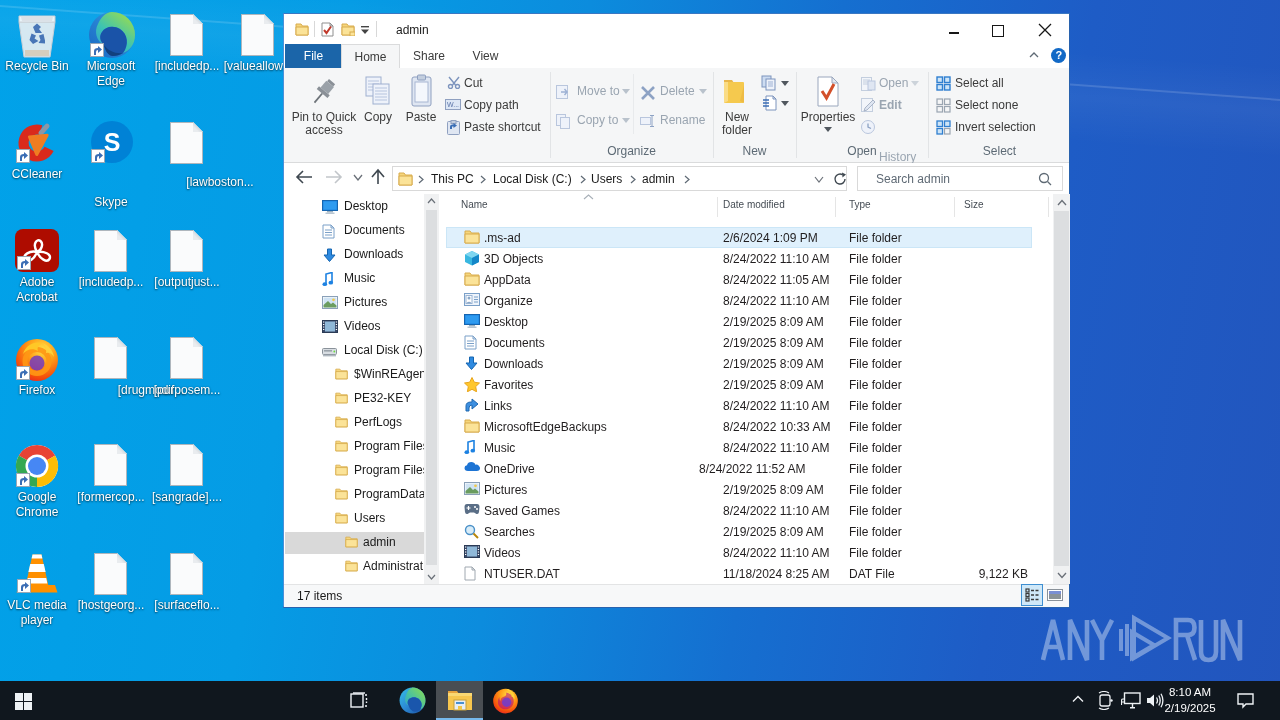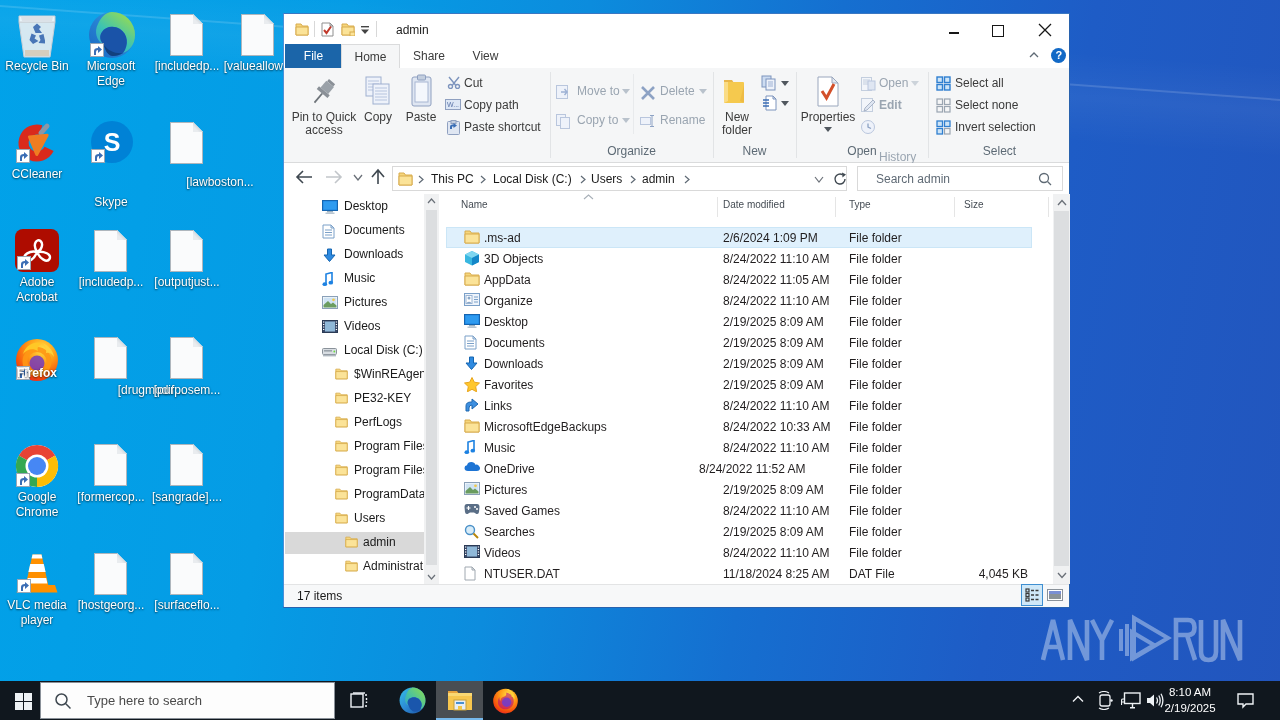--- a/index.html
+++ b/index.html
@@ -160,21 +160,21 @@
 <circle cx="23" cy="27" r="7.5" fill="#6a35c9" opacity="0.8"></circle>
 <circle cx="23" cy="25.5" r="12" fill="none" stroke="#ff9714" stroke-width="5" opacity="0.9"></circle>
 <path d="M9 18 C12 9 20 5 28 7 C24 9 23 12 24 15 C19 12 13 13 9 18 z" fill="#ffc826"></path>
 <path d="M28 7 C34 9 39 14 40 21 C38 17 35 16 32 17 C33 13 31 9 28 7 z" fill="#ffd13a"></path>
 </svg>
 <div class="shortcut">
         <svg width="12" height="12" viewBox="0 0 12 12">
           <path d="M2 10 L2 6 Q2 3 6 3 L6 1 L10 4.5 L6 8 L6 5 Q4 5 4 7 L4 10 z" fill="#3b6eb5"></path>
         </svg>
       </div></div>
-<div class="dlabel" style="left:0px;top:366px;width:74px;font-weight:bold;">Firefox</div>
+<div class="dlabel" style="left:0px;top:383px;width:74px;">Firefox</div>
 <div class="abs" style="left:14px;top:443px;width:46px;height:46px;">
 <svg width="46" height="46" viewBox="0 0 46 46">
 <circle cx="23" cy="23" r="21" fill="#fff"></circle>
 <path d="M23 23 L41.2 12.5 A21 21 0 0 0 4.8 12.5 z" fill="#e84335"></path>
 <path d="M23 23 L4.8 12.5 A21 21 0 0 0 23 44 z" fill="#34a853"></path>
 <path d="M23 23 L23 44 A21 21 0 0 0 41.2 12.5 z" fill="#fcbd06"></path>
 <circle cx="23" cy="23" r="11.5" fill="#fff"></circle>
 <circle cx="23" cy="23" r="9" fill="#4687f4"></circle>
 </svg>
 <div class="shortcut">
@@ -723,21 +723,21 @@
 <div class="abs rowtext" style="left:200px;top:352px;">Videos</div>
 <div class="abs rowtext" style="left:439px;top:352px;">8/24/2022 11:10 AM</div>
 <div class="abs rowtext" style="left:565px;top:352px;">File folder</div>
 <div class="abs" style="left:180px;top:372px;"><svg width="12" height="15" viewBox="0 0 12 15">
           <path d="M1 1 L8 1 L11 4 L11 14 L1 14 z" fill="#fff" stroke="#a0a8b0"></path>
           <path d="M8 1 L8 4 L11 4 z" fill="#e4e8ec" stroke="#a0a8b0"></path>
         </svg></div>
 <div class="abs rowtext" style="left:200px;top:373px;">NTUSER.DAT</div>
 <div class="abs rowtext" style="left:439px;top:373px;">11/18/2024 8:25 AM</div>
 <div class="abs rowtext" style="left:565px;top:373px;">DAT File</div>
-<div class="abs rowtext" style="left:664px;top:373px;width:80px;text-align:right;">4,045 KB</div>
+<div class="abs rowtext" style="left:664px;top:373px;width:80px;text-align:right;">9,122 KB</div>
 <div class="abs" style="left:769px;top:0px;width:17px;height:390px;background:#f0f1f2;"></div>
 <div class="abs" style="left:770px;top:17px;width:15px;height:355px;background:#dcdee0;"></div>
 <svg class="abs" style="left:773px;top:5px;" width="10" height="7" viewBox="0 0 10 7">
         <path d="M1 6 L5 1.5 L9 6" fill="none" stroke="#6a7078" stroke-width="1.3"></path>
       </svg>
 <svg class="abs" style="left:773px;top:378px;" width="10" height="7" viewBox="0 0 10 7">
         <path d="M1 1 L5 5.5 L9 1" fill="none" stroke="#6a7078" stroke-width="1.3"></path>
       </svg>
 </div>
 <div id="statusbar">
@@ -762,27 +762,20 @@
 <div id="taskbar">
 
 <svg class="abs" style="left:15px;top:12px;" width="17" height="17" viewBox="0 0 17 17">
 <g fill="#eef2f5">
         <rect x="0" y="0" width="8" height="8"></rect>
         <rect x="9" y="0" width="8" height="8"></rect>
         <rect x="0" y="9" width="8" height="8"></rect>
         <rect x="9" y="9" width="8" height="8"></rect>
       </g>
 </svg>
-<div id="tsearch">
-<svg class="abs" style="left:13px;top:9px;" width="18" height="18" viewBox="0 0 18 18">
-<circle cx="7.5" cy="7.5" r="5.5" fill="none" stroke="#3f4850" stroke-width="1.5"></circle>
-<path d="M11.8 11.8 L16.5 16.5" stroke="#3f4850" stroke-width="1.5"></path>
-</svg>
-<span>Type here to search</span>
-</div>
 
 <svg class="abs" style="left:350px;top:10px;" width="21" height="19" viewBox="0 0 21 19">
 <g fill="none" stroke="#f0f4f8" stroke-width="1.4">
 <rect x="1" y="3" width="12" height="13"></rect>
 <path d="M15 4 L18 4 M15 15 L18 15 M16.5 7 L16.5 12" stroke-dasharray="2 1.4"></path>
 </g>
 <rect x="3" y="1" width="12" height="2" fill="#f0f4f8" opacity="0.7"></rect>
 </svg>
 
 <svg class="abs" style="left:399px;top:6px;" width="27" height="27" viewBox="0 0 48 48">

